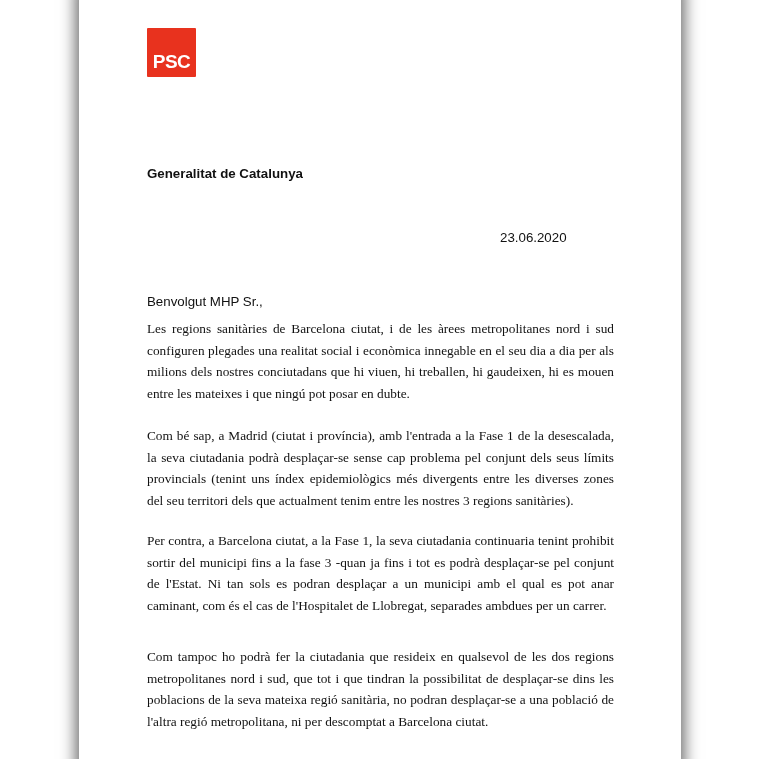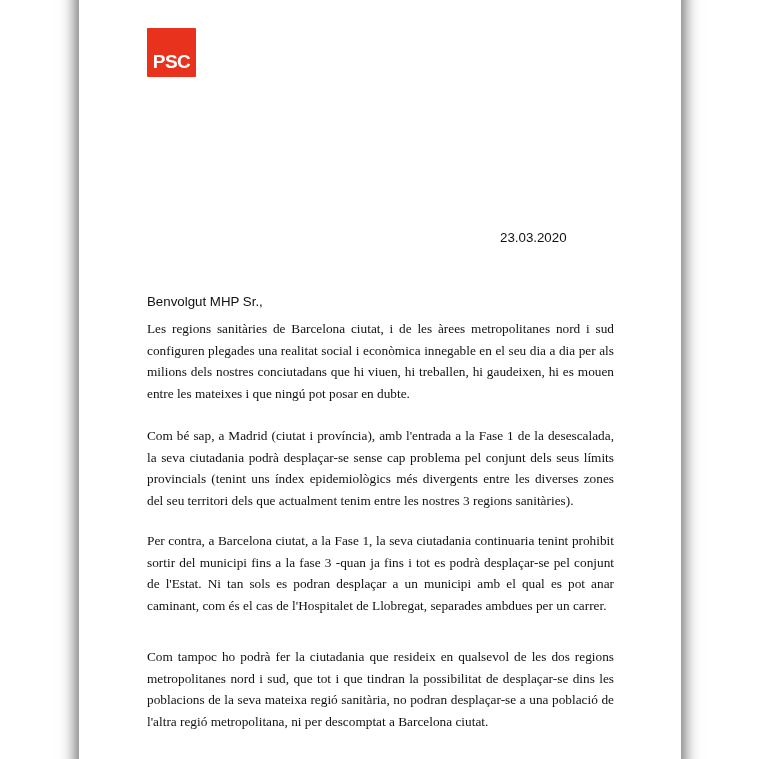--- a/index.html
+++ b/index.html
@@ -77,22 +77,23 @@
 </head>
 <body>
 
 <div class="stage">
   <div class="page"></div>
 
   <div class="logo" style="background: rgb(232, 50, 30);">
     <span>PSC</span>
   </div>
 
+  <div class="text bold recipient-org">Generalitat de Catalunya</div>
 
-  <div class="text date">23.03.2020</div>
+  <div class="text date">23.06.2020</div>
 
   <div class="text salutation">Benvolgut MHP Sr.,</div>
 
   <p class="para p1">Les regions sanitàries de Barcelona ciutat, i de les àrees metropolitanes nord i sud configuren plegades una realitat social i econòmica innegable en el seu dia a dia per als milions dels nostres conciutadans que hi viuen, hi treballen, hi gaudeixen, hi es mouen entre les mateixes i que ningú pot posar en dubte.</p>
   <p class="para p2">Com bé sap, a Madrid (ciutat i província), amb l'entrada a la Fase 1 de la desescalada, la seva ciutadania podrà desplaçar-se sense cap problema pel conjunt dels seus límits provincials (tenint uns índex epidemiològics més divergents entre les diverses zones del seu territori dels que actualment tenim entre les nostres 3 regions sanitàries).</p>
   <p class="para p3">Per contra, a Barcelona ciutat, a la Fase 1, la seva ciutadania continuaria tenint prohibit sortir del municipi fins a la fase 3 -quan ja fins i tot es podrà desplaçar-se pel conjunt de l'Estat. Ni tan sols es podran desplaçar a un municipi amb el qual es pot anar caminant, com és el cas de l'Hospitalet de Llobregat, separades ambdues per un carrer.</p>
   <p class="para p4">Com tampoc ho podrà fer la ciutadania que resideix en qualsevol de les dos regions metropolitanes nord i sud, que tot i que tindran la possibilitat de desplaçar-se dins les poblacions de la seva mateixa regió sanitària, no podran desplaçar-se a una població de l'altra regió metropolitana, ni per descomptat a Barcelona ciutat.</p>
 </div>
 
 </body></html>

